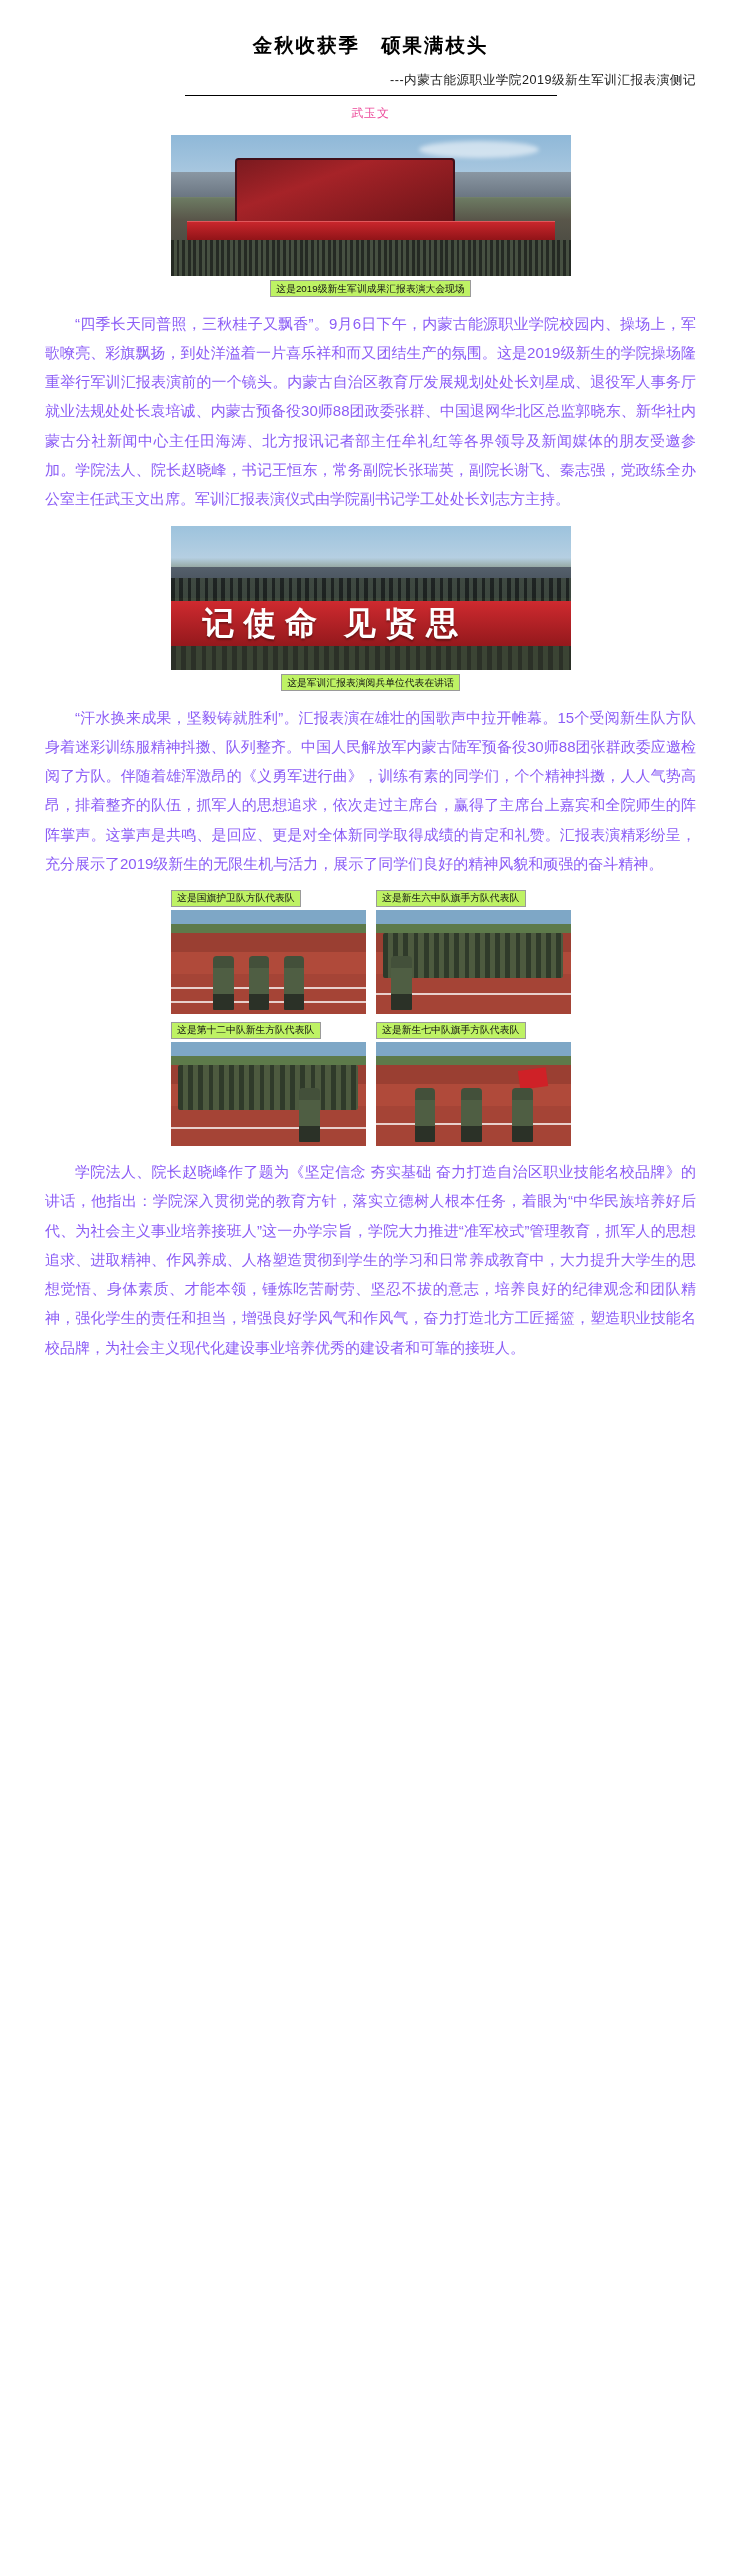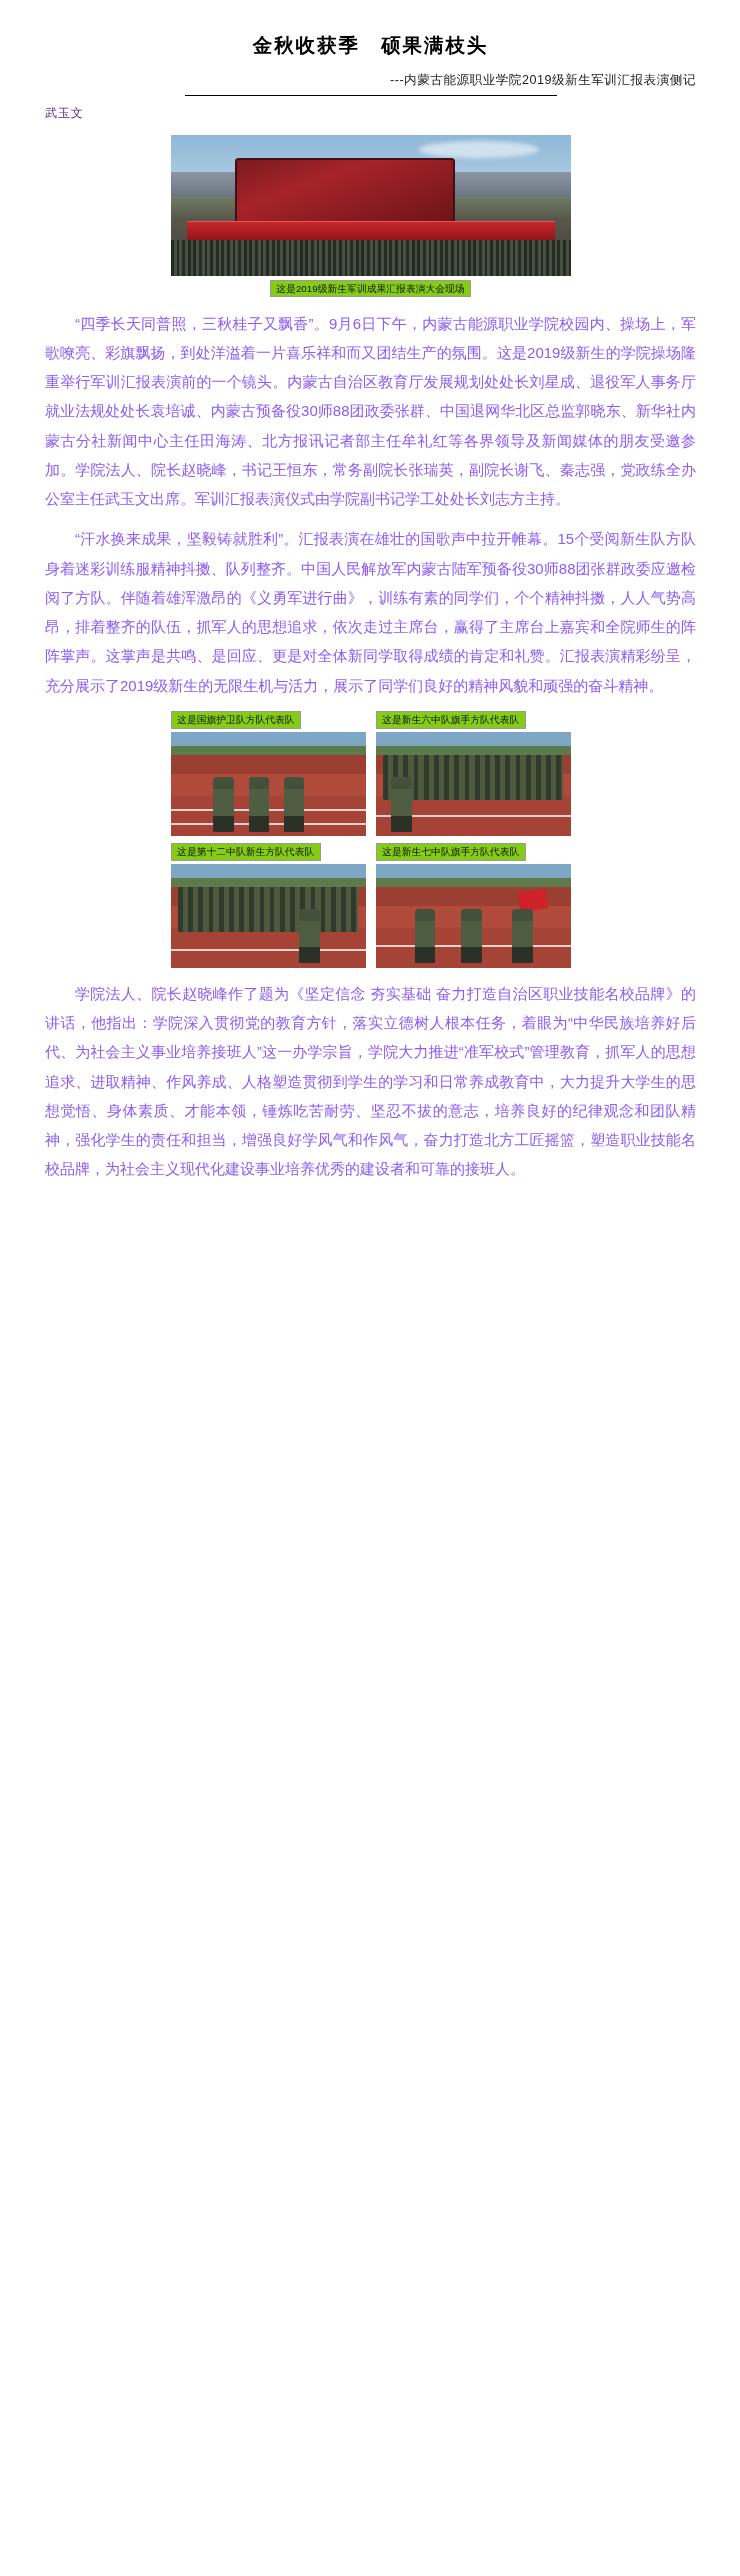--- a/index.html
+++ b/index.html
@@ -40,23 +40,23 @@
     margin: 13px 0 0 0;
     letter-spacing: 0.5px;
   }
   .subtitle-rule {
     width: 372px;
     height: 0.9px;
     background: #000;
     margin: 5.6px auto 0 auto;
   }
   .author {
-    text-align: left;
+    text-align: center;
     font-size: 12px;
-    color: #4c1d95;
+    color: #ec4899;
     margin: 9.3px 0 0 0;
     letter-spacing: 0.9px;
   }
   p.body-text {
     font-size: 15px;
     line-height: 1.95;
     color: #8b5cf6;
     text-align: justify;
     text-indent: 2em;
     margin: 11.2px 0 9.3px 0;
@@ -71,21 +71,21 @@
   .photo {
     position: relative;
     margin: 0 auto;
     overflow: hidden;
     background: #6a7f93;
   }
   .caption {
     display: inline-block;
     font-size: 9.8px;
     color: #111;
-    background: #84cc16;
+    background: #bef264;
     border: 0.9px solid #9a9a9a;
     padding: 0.9px 5.6px;
     margin-top: 3.7px;
     line-height: 1.4;
   }
   .caption-top {
     margin-top: 0;
     margin-bottom: 2.8px;
   }
 
@@ -273,20 +273,31 @@
         <div class="bldg"></div>
         <div class="screen"></div>
         <div class="banner"></div>
         <div class="crowd"></div>
       </div>
       <div class="caption">这是2019级新生军训成果汇报表演大会现场</div>
     </div>
 
     <p class="body-text">“四季长天同普照，三秋桂子又飘香”。9月6日下午，内蒙古能源职业学院校园内、操场上，军歌嘹亮、彩旗飘扬，到处洋溢着一片喜乐祥和而又团结生产的氛围。这是2019级新生的学院操场隆重举行军训汇报表演前的一个镜头。内蒙古自治区教育厅发展规划处处长刘星成、退役军人事务厅就业法规处处长袁培诚、内蒙古预备役30师88团政委张群、中国退网华北区总监郭晓东、新华社内蒙古分社新闻中心主任田海涛、北方报讯记者部主任牟礼红等各界领导及新闻媒体的朋友受邀参加。学院法人、院长赵晓峰，书记王恒东，常务副院长张瑞英，副院长谢飞、秦志强，党政练全办公室主任武玉文出席。军训汇报表演仪式由学院副书记学工处处长刘志方主持。</p>
 
+    <div class="photo-wrap">
+      <div class="photo hero2">
+        <div class="stage"></div>
+        <div class="rowpeople"></div>
+        <div class="redband">
+          <span>记使命  见贤思</span>
+        </div>
+        <div class="fg"></div>
+      </div>
+      <div class="caption">这是军训汇报表演阅兵单位代表在讲话</div>
+    </div>
 
     <p class="body-text">“汗水换来成果，坚毅铸就胜利”。汇报表演在雄壮的国歌声中拉开帷幕。15个受阅新生队方队身着迷彩训练服精神抖擞、队列整齐。中国人民解放军内蒙古陆军预备役30师88团张群政委应邀检阅了方队。伴随着雄浑激昂的《义勇军进行曲》，训练有素的同学们，个个精神抖擞，人人气势高昂，排着整齐的队伍，抓军人的思想追求，依次走过主席台，赢得了主席台上嘉宾和全院师生的阵阵掌声。这掌声是共鸣、是回应、更是对全体新同学取得成绩的肯定和礼赞。汇报表演精彩纷呈，充分展示了2019级新生的无限生机与活力，展示了同学们良好的精神风貌和顽强的奋斗精神。</p>
 
     <div class="grid6">
 
       <div class="grid-row">
         <div class="cell">
           <div class="caption caption-top">这是国旗护卫队方队代表队</div>
           <div class="shot track">
             <div class="greenfield"></div>

